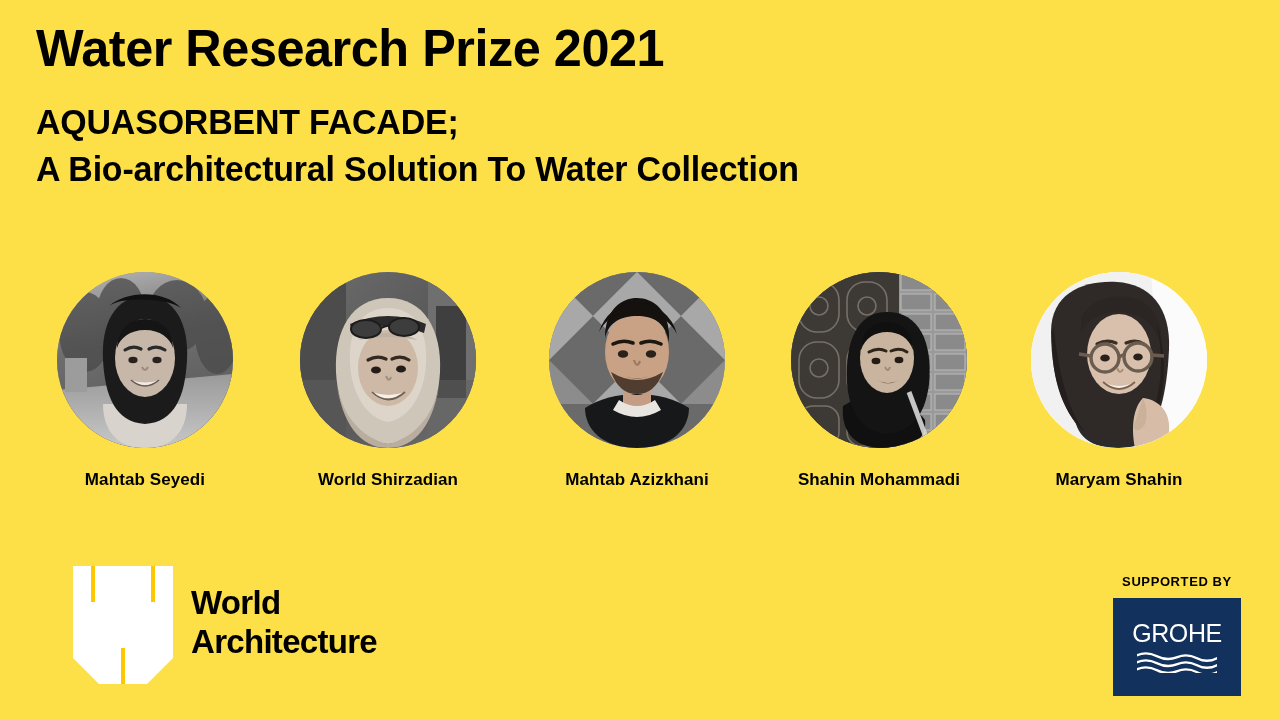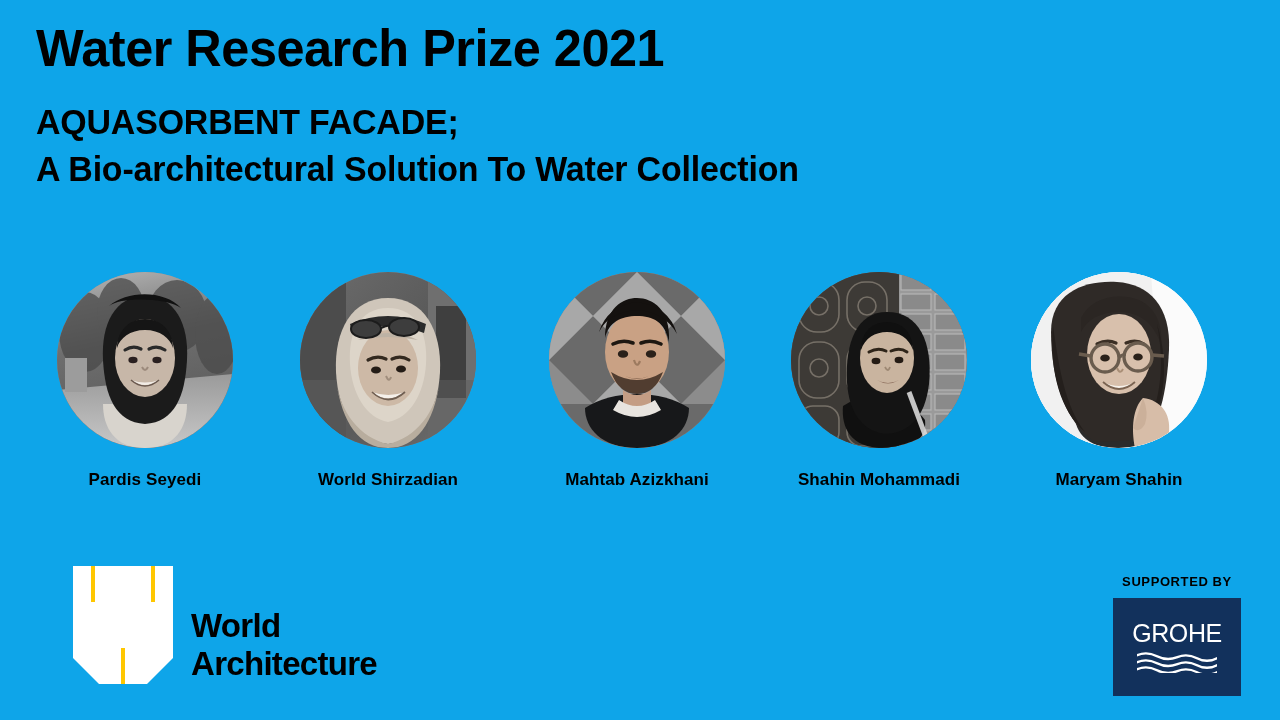--- a/index.html
+++ b/index.html
@@ -9,21 +9,21 @@
   body {
     width: 1280px;
     height: 720px;
     overflow: hidden;
     font-family: "Liberation Sans", sans-serif;
   }
   #slide {
     position: relative;
     width: 1280px;
     height: 720px;
-    background: #0ea5e9;
+    background: #fde047;
     overflow: hidden;
   }
 
   
   #heading-block {
     position: absolute;
     left: 36px;
     top: 20px;
     width: 1200px;
   }
@@ -91,21 +91,21 @@
     color: #000000;
     white-space: nowrap;
   }
 
   
   #waf-logo {
     position: absolute;
     left: 40px;
     top: 566px;
     display: flex;
-    align-items: flex-end;
+    align-items: center;
     padding-left: 33px;
   }
   #waf-mark {
     width: 100px;
     height: 118px;
     flex: none;
   }
   #waf-wordmark {
     margin-left: 18px;
     margin-top: -4px;
@@ -206,21 +206,21 @@
           <path d="M68 78 q8 -5 16 -1" stroke="#2a2a2a" stroke-width="3.2" fill="none" stroke-linecap="round"></path>
           <path d="M92 77 q8 -4 16 1" stroke="#2a2a2a" stroke-width="3.2" fill="none" stroke-linecap="round"></path>
           <ellipse cx="76" cy="88" rx="4.6" ry="3.3" fill="#2a2020"></ellipse>
           <ellipse cx="100" cy="88" rx="4.6" ry="3.3" fill="#2a2020"></ellipse>
           <path d="M85 95 q3 6 6 0" stroke="#9c8a7c" stroke-width="2" fill="none"></path>
           <path d="M74 108 q14 10 28 0 q-14 5 -28 0 Z" fill="#f2ece6"></path>
           <path d="M74 108 q14 12 28 0" stroke="#6b5a50" stroke-width="1.6" fill="none"></path>
           <path d="M52 34 C70 18 108 18 124 36 C112 26 64 24 52 34 Z" fill="#111"></path>
         </svg>
       </div>
-      <div class="person-name">Pardis Seyedi</div>
+      <div class="person-name">Mahtab Seyedi</div>
     </div>
 
     <div class="person" style="left:288px;">
       <div class="avatar">
         <svg viewBox="0 0 176 176" xmlns="http://www.w3.org/2000/svg">
           <defs>
             <linearGradient id="p2bg" x1="0" y1="0" x2="1" y2="1">
               <stop offset="0%" stop-color="#6d6d6d"></stop>
                 <stop offset="60%" stop-color="#565656"></stop>
               <stop offset="100%" stop-color="#7d7d7d"></stop>

